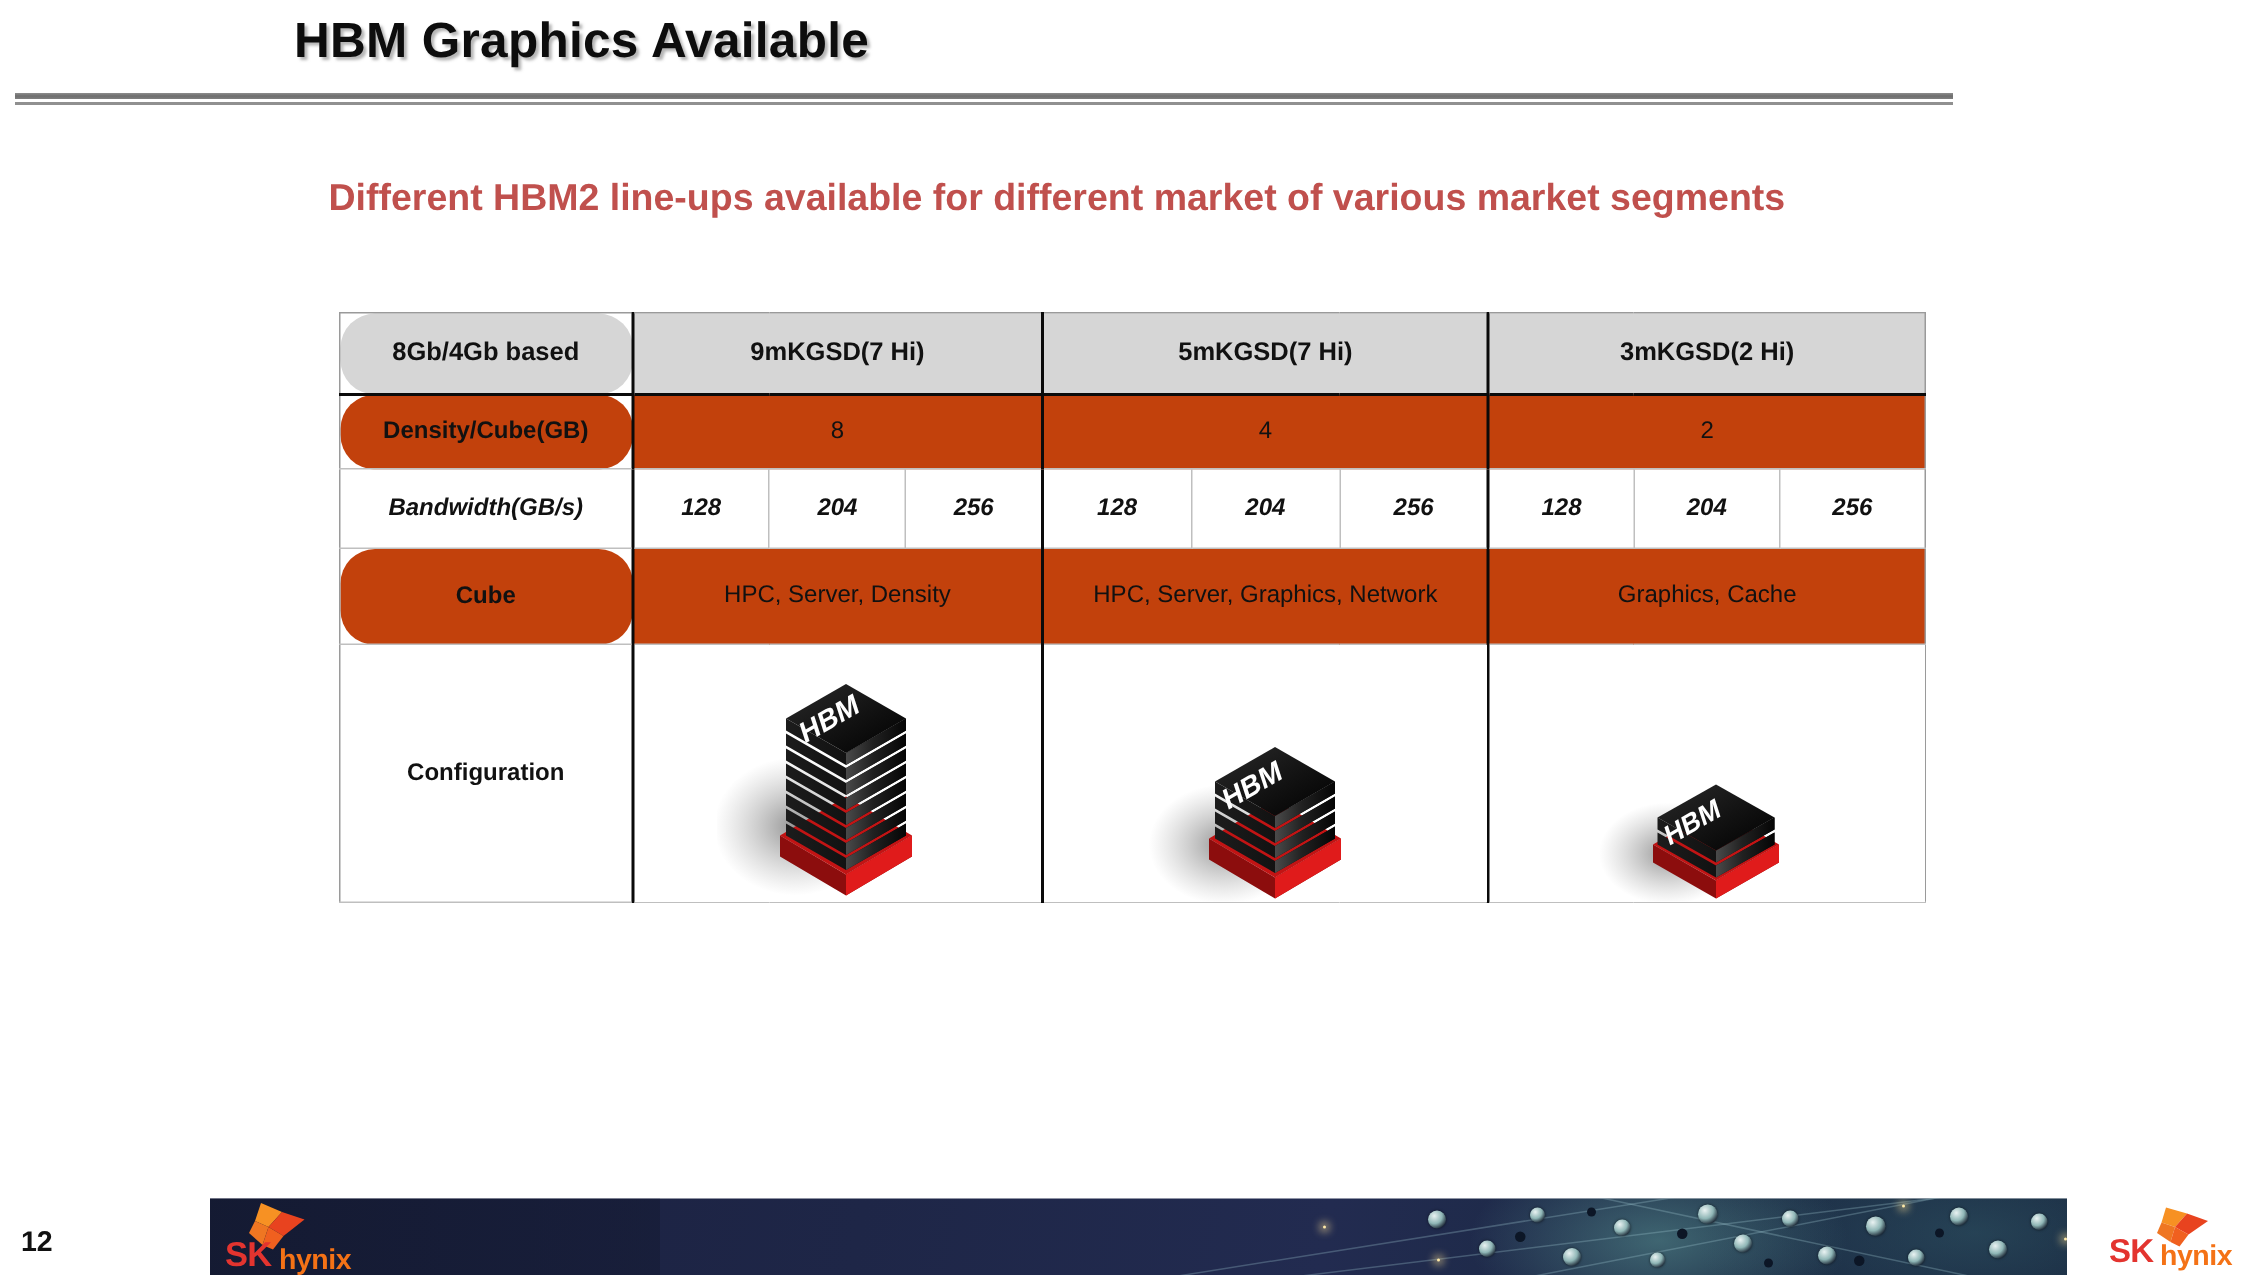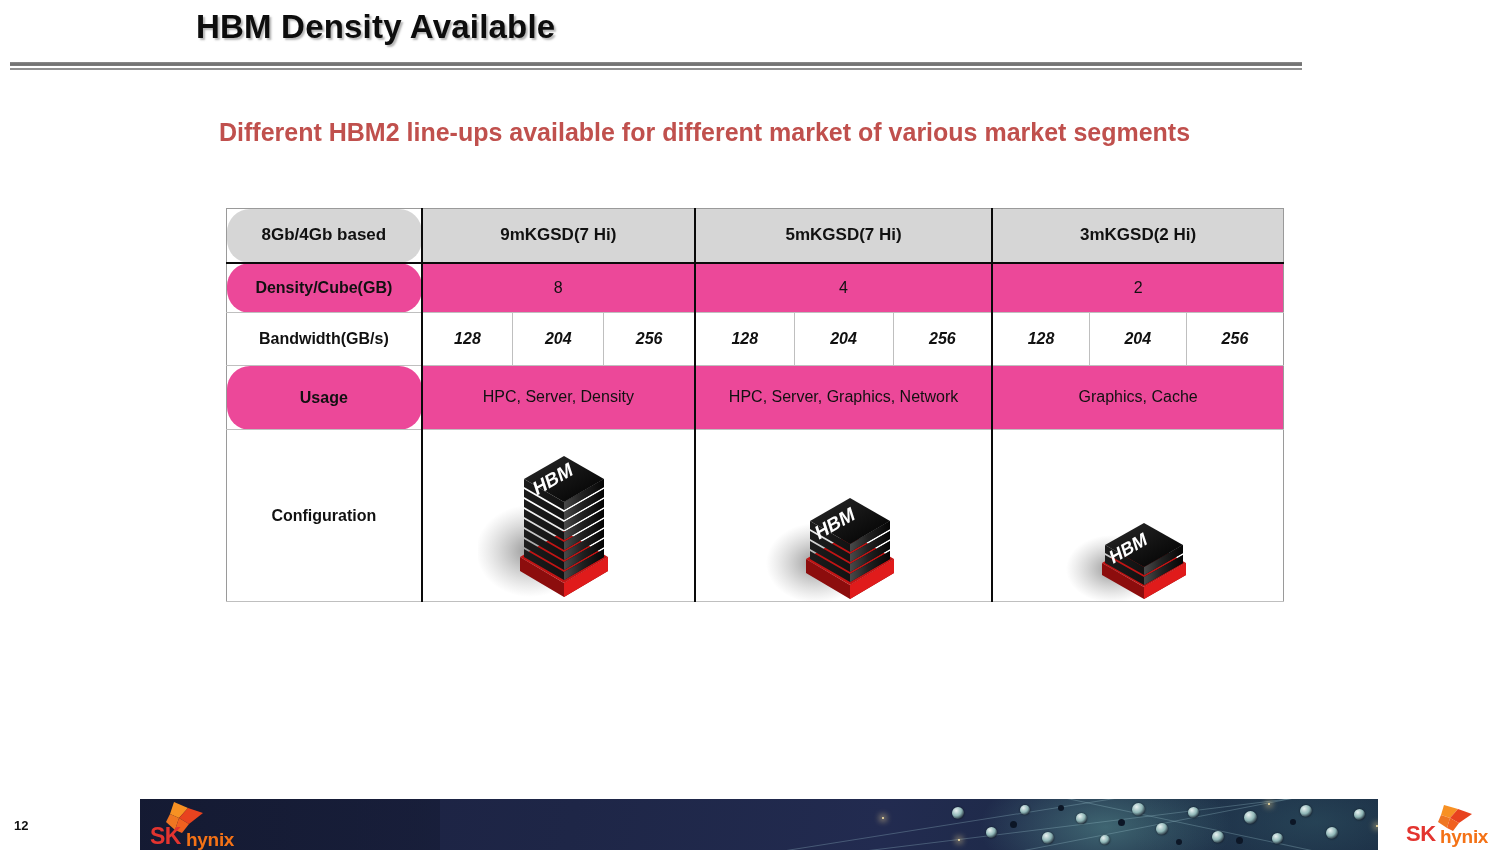--- a/index.html
+++ b/index.html
@@ -81,41 +81,42 @@
   .row-head td {
     background: #d6d6d6;
     font-weight: bold;
     height: 54px;
     font-size: 17px;
     border-bottom: 2px solid #0a0a0a;
     border-top: 1px solid #9a9a9a;
   }
   .row-head td.lbl { background: #d6d6d6; }
 
-  .row-blue td { background: #ec4899; }
+  .row-blue td { background: #c2410c; }
   .row-white td { background: #ffffff; }
 
   .cell-label { font-weight: bold; font-size: 16px; }
 
   .h-density td { height: 50px; }
   .h-io td      { height: 52px; }
   .h-speed td   { height: 53px; }
   .h-bw td      { height: 53px; }
   .h-usage td   { height: 64px; }
   .h-config td  { height: 172px; }
 
   .bw-val {
     color: #ff0000;
     font-weight: bold;
     font-style: italic;
     font-size: 17px;
   }
   .bw-label {
     color: #ff0000;
     font-weight: bold;
+    font-style: italic;
     font-size: 16px;
   }
 
   .usage-txt { font-size: 16px; line-height: 1.3; }
 
   
   .stack-cell { position: relative; }
   .stack-wrap {
     position: relative;
     width: 100%;
@@ -169,21 +170,21 @@
   .footer-veil {
     position: absolute; left: 0; top: 0;
     width: 300px; height: 100%;
     background: linear-gradient(to right, rgba(20,26,50,0.96) 0%, rgba(20,26,50,0.55) 100%);
   }
 
   .page-number {
     position: absolute;
     left: 14px;
     top: 818px;
-    font-size: 13px;
+    font-size: 19px;
     font-weight: bold;
     color: #111111;
   }
 
   
   .logo-footer-left {
     position: absolute;
     left: 148px;
     top: 800px;
     width: 112px;
@@ -195,21 +196,21 @@
     top: 803px;
     width: 104px;
     height: 44px;
   }
   .logo-sk   { font-weight: bold; letter-spacing: -0.5px; }
   .logo-hyn  { font-weight: bold; letter-spacing: -0.3px; }
 </style>
 </head>
 <body>
 
-<div class="slide-title">HBM Density Available</div>
+<div class="slide-title">HBM Graphics Available</div>
 
 <div class="title-rule">
   <div class="bar-thick"></div>
   <div class="bar-thin"></div>
 </div>
 
 <div class="subtitle">Different HBM2 line-ups available for different market of various market segments</div>
 
 <table class="spec-table">
   <colgroup>
@@ -249,21 +250,21 @@
     <td class="bw-val">256</td>
     <td class="bw-val grp-sep">128</td>
     <td class="bw-val">204</td>
     <td class="bw-val">256</td>
     <td class="bw-val grp-sep">128</td>
     <td class="bw-val">204</td>
     <td class="bw-val tbl-outer-r">256</td>
   </tr>
 
   <tr class="row-blue h-usage">
-    <td class="cell-label tbl-outer-l">Usage</td>
+    <td class="cell-label tbl-outer-l">Cube</td>
     <td class="usage-txt grp-sep" colspan="3">HPC, Server, Density</td>
     <td class="usage-txt grp-sep" colspan="3">HPC, Server, Graphics, Network</td>
     <td class="usage-txt grp-sep tbl-outer-r" colspan="3">Graphics, Cache</td>
   </tr>
 
   <tr class="row-white h-config">
     <td class="cell-label tbl-outer-l">Configuration</td>
 
     <td class="stack-cell grp-sep" colspan="3">
       <div class="stack-wrap">

